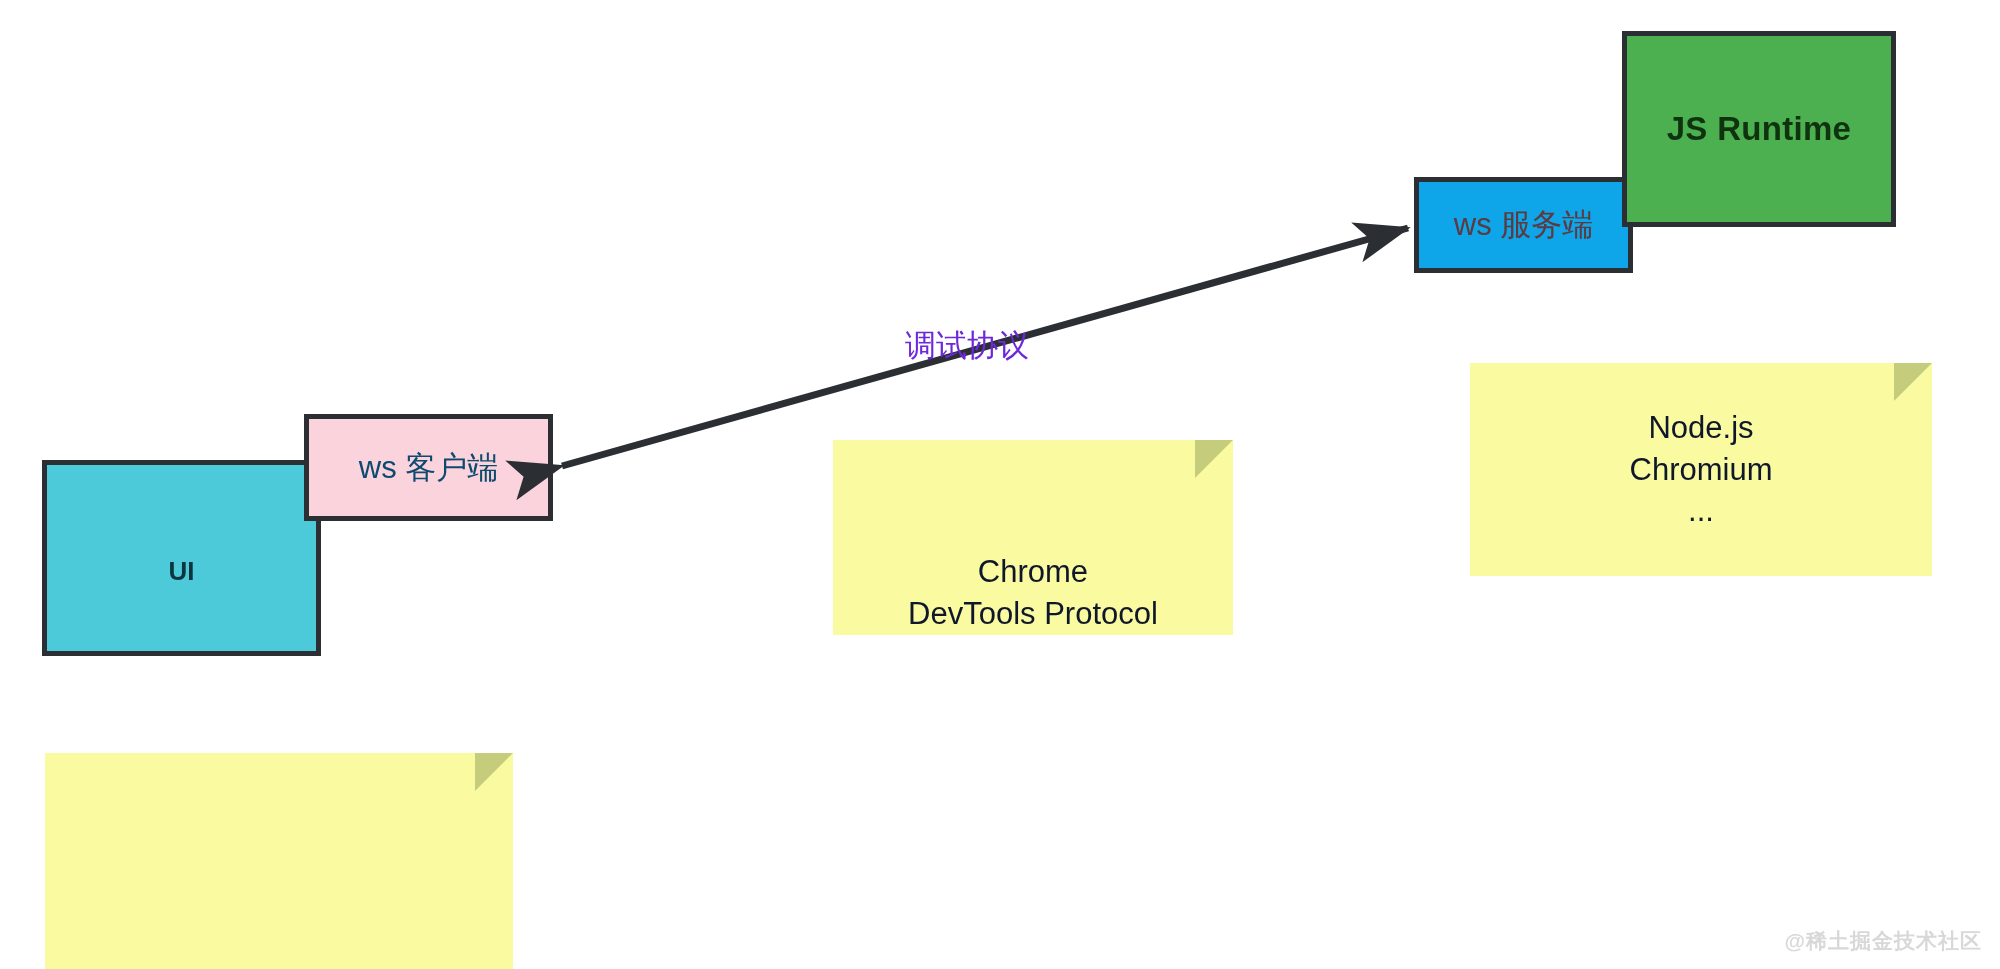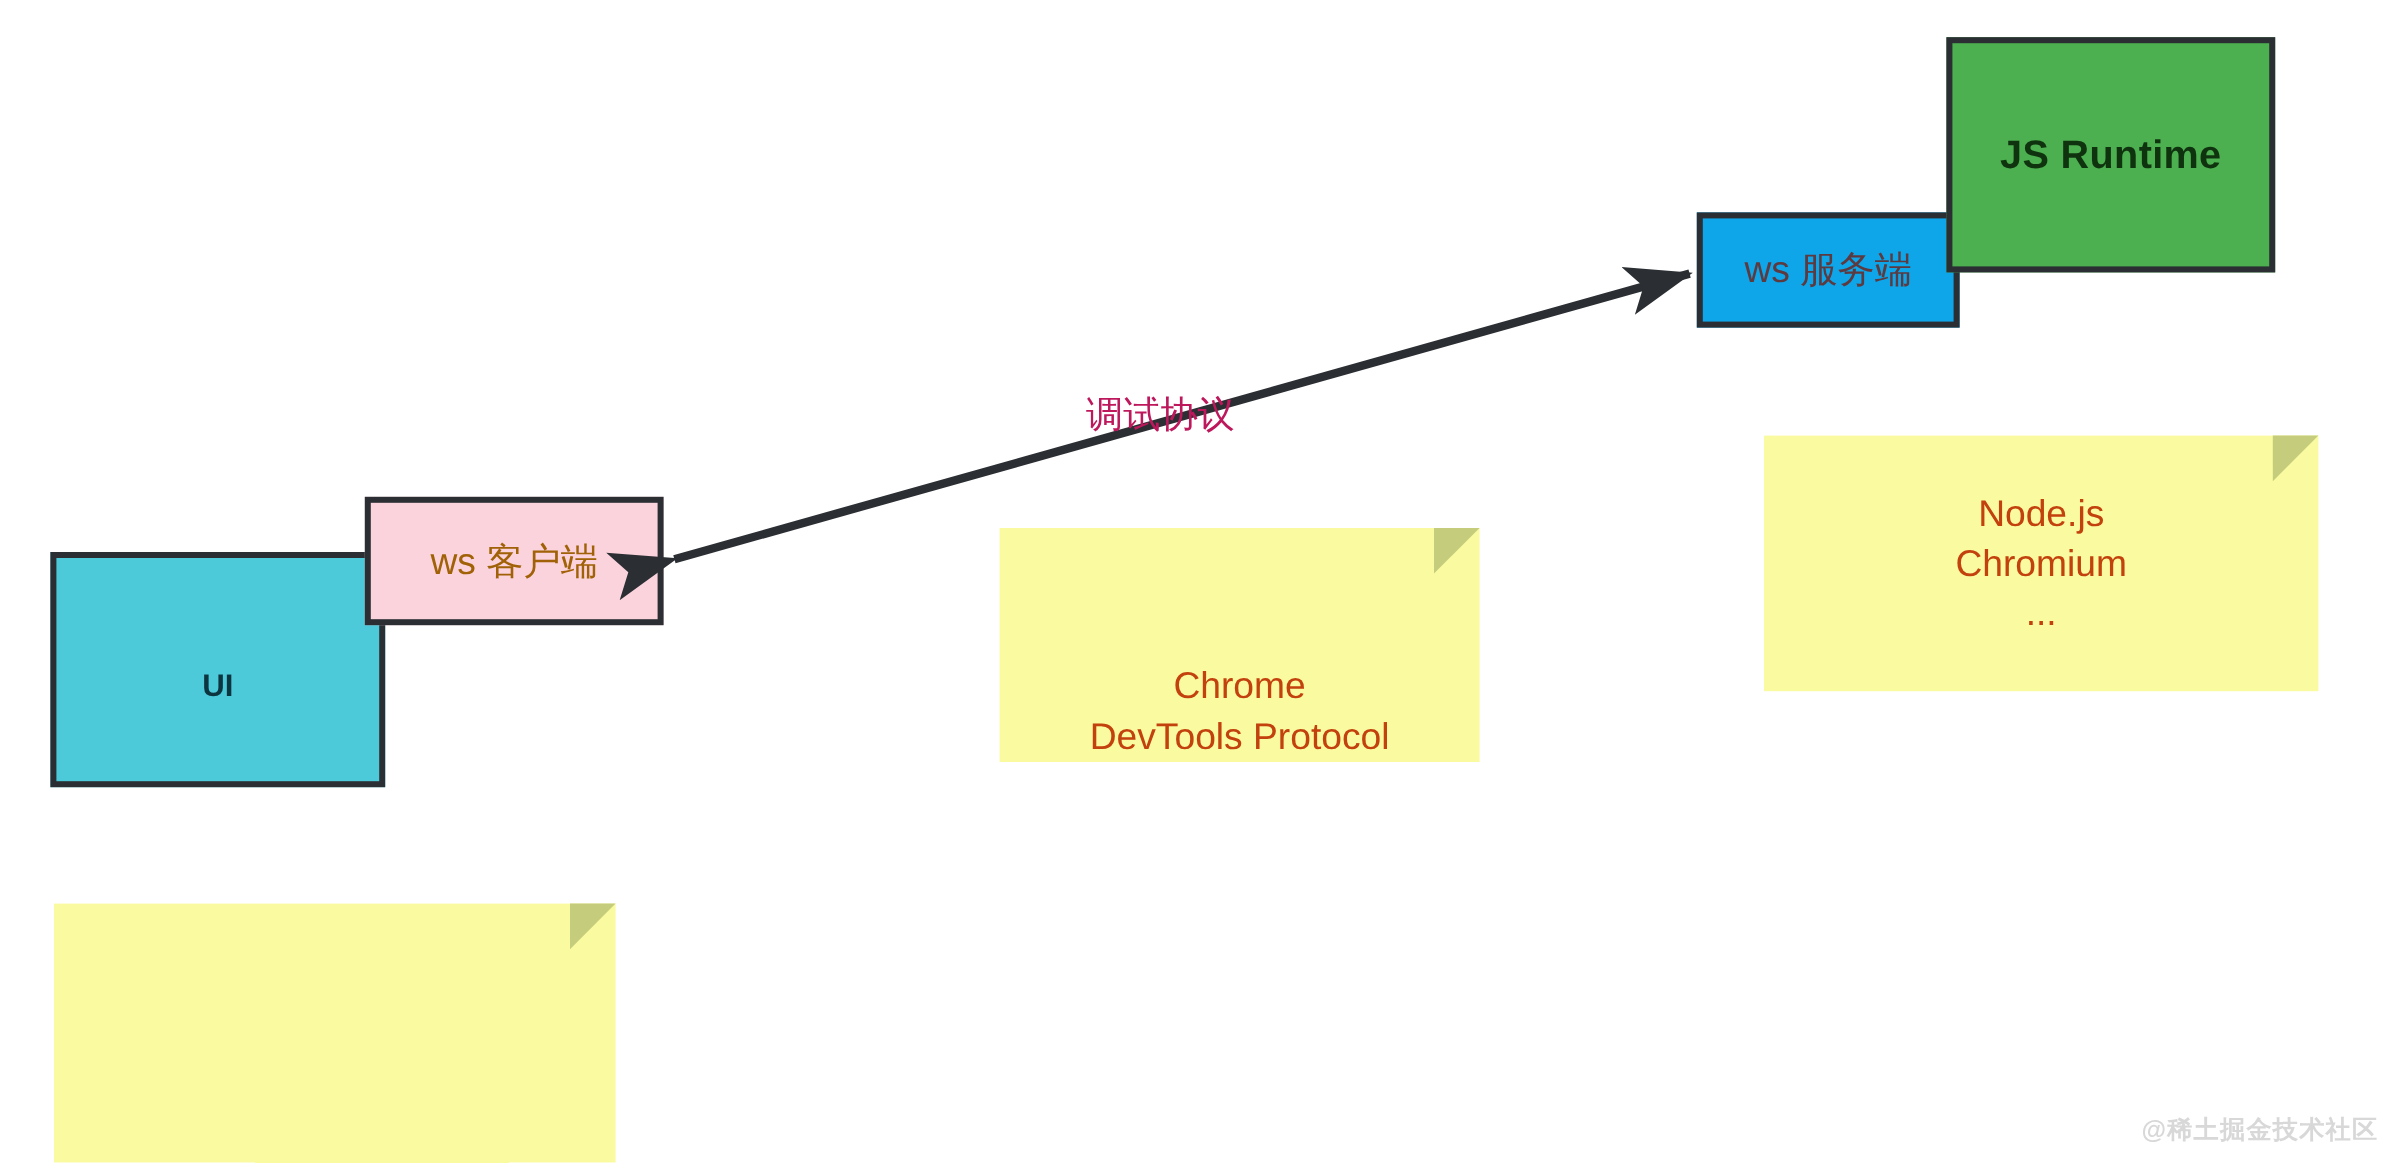--- a/index.html
+++ b/index.html
@@ -64,21 +64,21 @@
 
   #node-ws-client {
     left: 304px;
     top: 414px;
     width: 249px;
     height: 107px;
     background: #fbd3dd;
     z-index: 4;
   }
   #node-ws-client .node-label {
-    color: #a16207;
+    color: #0c4a6e;
     font-size: 31px;
   }
 
   #node-ui {
     left: 42px;
     top: 460px;
     width: 279px;
     height: 196px;
     background: #4ccada;
     z-index: 3;
@@ -108,21 +108,21 @@
     width: 0;
     height: 0;
     border-style: solid;
     border-width: 38px 38px 0 0;
     border-color: #c5cd7c transparent transparent transparent;
   }
   .note .note-label {
     position: relative;
     display: block;
     white-space: pre-line;
-    color: #c2410c;
+    color: #0f172a;
     line-height: 1.35;
   }
 
   #note-cdp {
     left: 833px;
     top: 440px;
     width: 400px;
     height: 195px;
     align-items: flex-end;
   }
@@ -152,21 +152,21 @@
     width: 2000px;
     height: 969px;
     z-index: 6;
   }
 
   #edge-label-debug-protocol {
     position: absolute;
     left: 905px;
     top: 325px;
     font-size: 31px;
-    color: #be185d;
+    color: #6d28d9;
     background: transparent;
     white-space: nowrap;
     z-index: 7;
   }
 
   
   #watermark {
     position: absolute;
     right: 18px;
     bottom: 14px;

